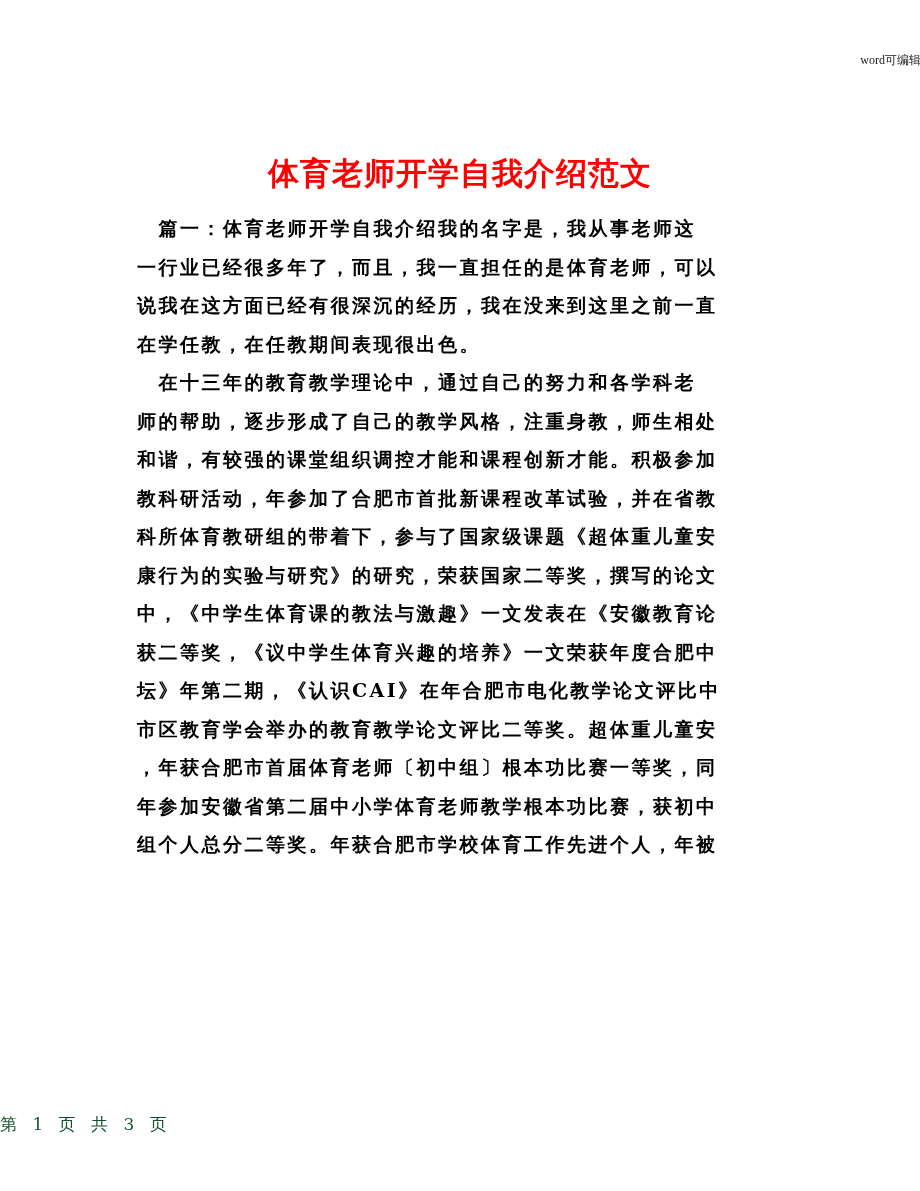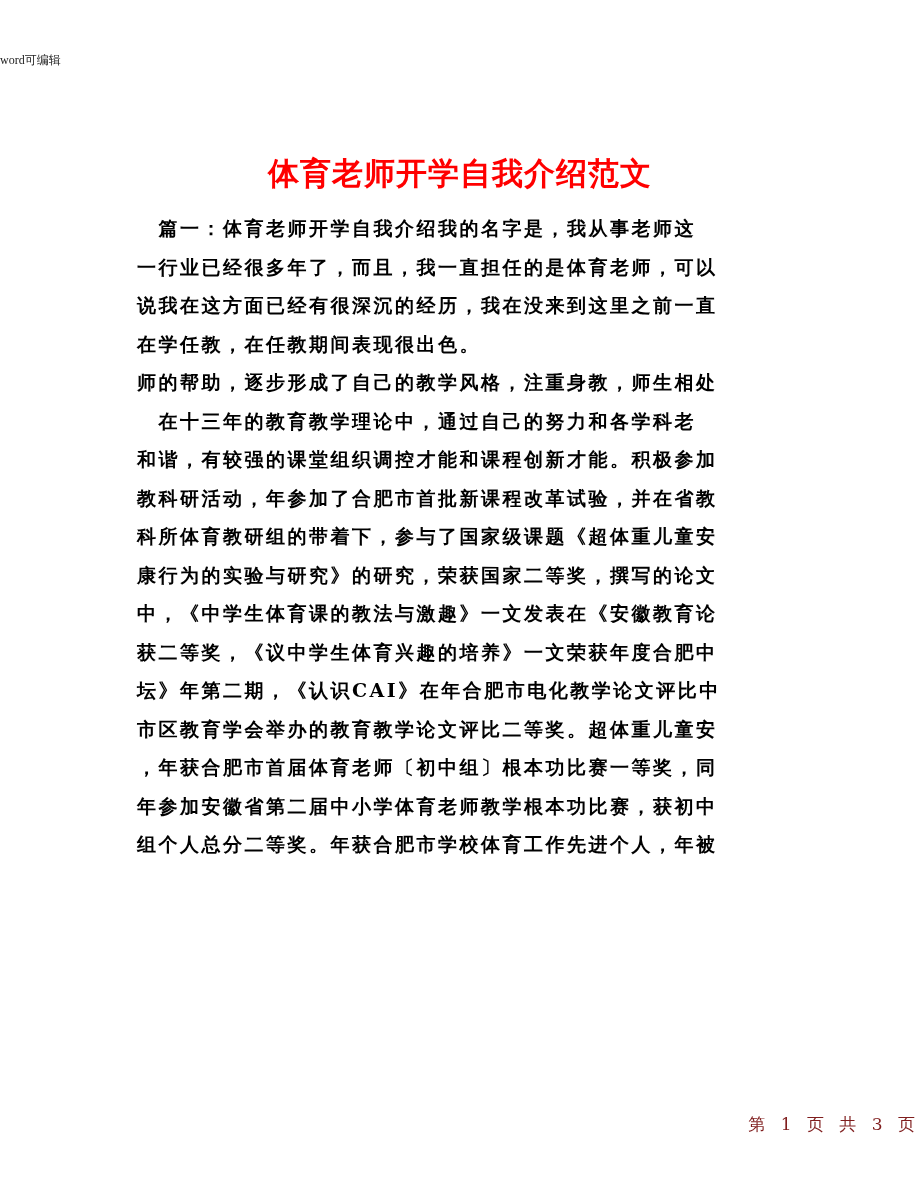--- a/index.html
+++ b/index.html
@@ -1,42 +1,42 @@
 <!DOCTYPE html>
 <html><head>
 <meta charset="utf-8">
 <style>
   html, body { margin: 0; padding: 0; background: #ffffff; }
   body { width: 920px; height: 1191px; position: relative; overflow: hidden;
          font-family: "DejaVu Serif", "Liberation Serif", serif; color: #000; }
-  .header { position: absolute; top: 52px; left: 0; width: 884px; text-align: left;
-            font-size: 12px; color: #222; font-family: "Liberation Serif", "DejaVu Serif", serif; }
+  .header { position: absolute; top: 52px; left: 0; width: 884px; text-align: right;
+            font-size: 12px; color: #222; font-family: "Liberation Serif", "DejaVu Serif", serif; padding-left: 37px; }
   .title { position: absolute; top: 118px; left: 0; width: 920px; text-align: center;
            font-size: 31px; font-weight: bold; color: #ff0000;
            font-family: "DejaVu Sans", "Liberation Sans", sans-serif; letter-spacing: 1px; margin-top: 35px; }
   .body-text { position: absolute; left: 137px; top: 209px; width: 660px; }
   .line { height: 38.5px; line-height: 38.5px; font-size: 19px; white-space: nowrap;
           letter-spacing: 2.5px; font-weight: bold; }
-  .footer { position: absolute; top: 1113px; left: 0; width: 920px; text-align: right;
-            font-size: 17px; color: #7f1d1d; letter-spacing: 5px; }
+  .footer { position: absolute; top: 1113px; left: 0; width: 920px; text-align: left;
+            font-size: 17px; color: #14532d; letter-spacing: 5px; }
 </style>
 </head>
 <body>
 
 <div class="header">word可编辑</div>
 
 <div class="title">体育老师开学自我介绍范文</div>
 
 <div class="body-text">
   <div class="line">　篇一：体育老师开学自我介绍我的名字是，我从事老师这</div>
   <div class="line">一行业已经很多年了，而且，我一直担任的是体育老师，可以</div>
   <div class="line">说我在这方面已经有很深沉的经历，我在没来到这里之前一直</div>
   <div class="line">在学任教，在任教期间表现很出色。</div>
+  <div class="line">　在十三年的教育教学理论中，通过自己的努力和各学科老</div>
   <div class="line">师的帮助，逐步形成了自己的教学风格，注重身教，师生相处</div>
-  <div class="line">　在十三年的教育教学理论中，通过自己的努力和各学科老</div>
   <div class="line">和谐，有较强的课堂组织调控才能和课程创新才能。积极参加</div>
   <div class="line">教科研活动，年参加了合肥市首批新课程改革试验，并在省教</div>
   <div class="line">科所体育教研组的带着下，参与了国家级课题《超体重儿童安</div>
   <div class="line">康行为的实验与研究》的研究，荣获国家二等奖，撰写的论文</div>
   <div class="line">中，《中学生体育课的教法与激趣》一文发表在《安徽教育论</div>
   <div class="line">获二等奖，《议中学生体育兴趣的培养》一文荣获年度合肥中</div>
   <div class="line">坛》年第二期，《认识CAI》在年合肥市电化教学论文评比中</div>
   <div class="line">市区教育学会举办的教育教学论文评比二等奖。超体重儿童安</div>
   <div class="line">，年获合肥市首届体育老师〔初中组〕根本功比赛一等奖，同</div>
   <div class="line">年参加安徽省第二届中小学体育老师教学根本功比赛，获初中</div>

